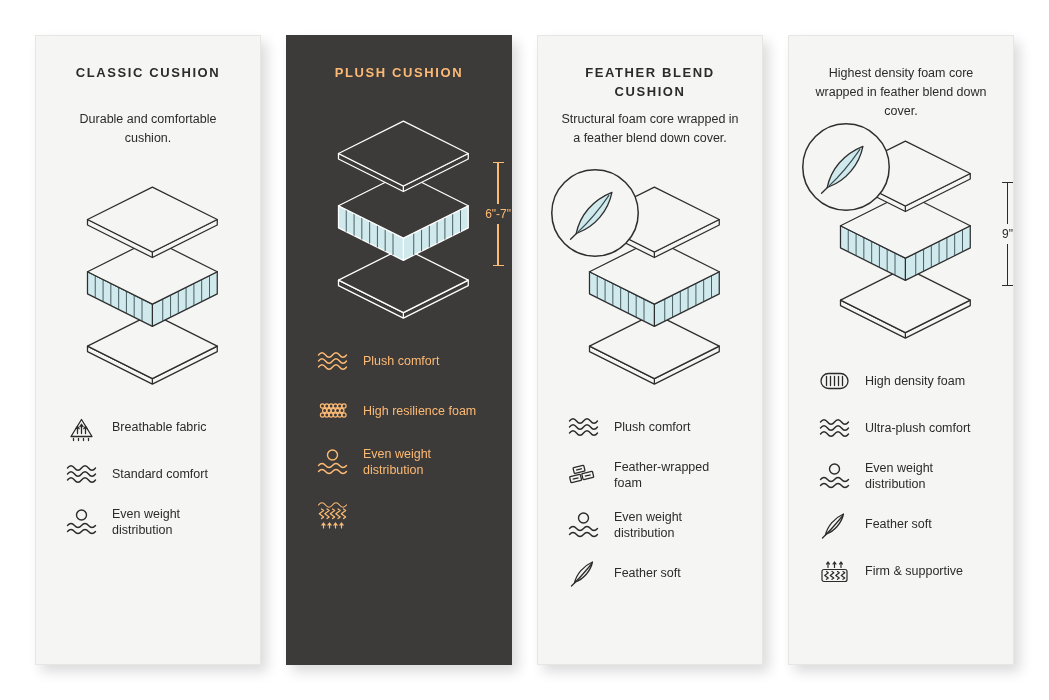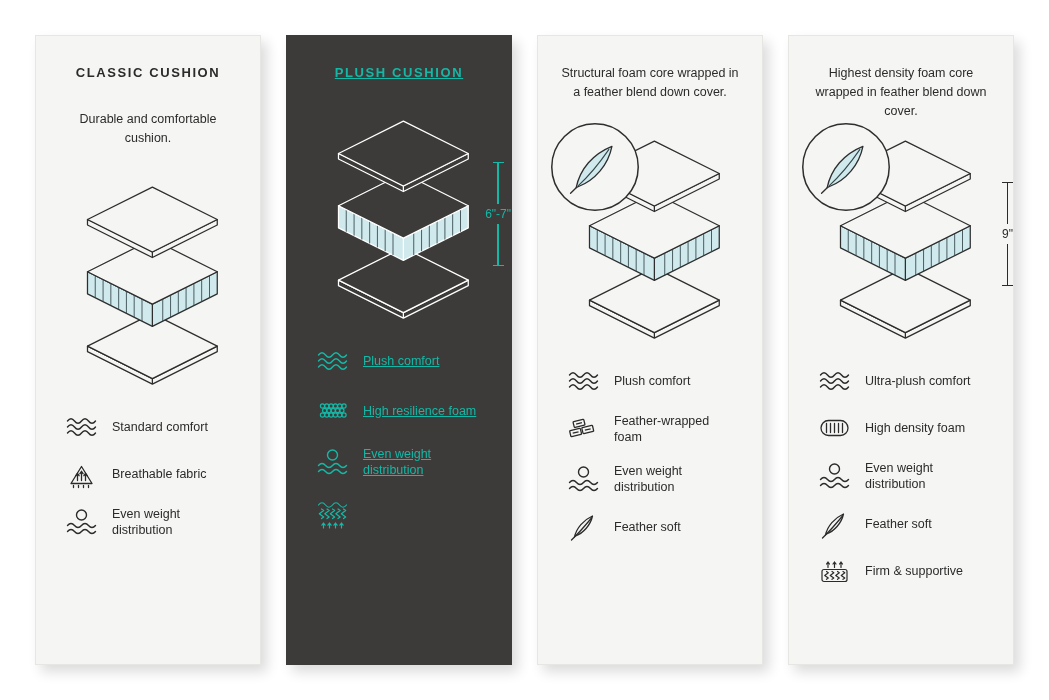--- a/index.html
+++ b/index.html
@@ -6,21 +6,21 @@
   html,body{width:1049px;height:700px;background:#ffffff;overflow:hidden;
     font-family:"Liberation Sans", sans-serif;}
   .wall{display:flex;gap:25px;justify-content:center;align-items:center;padding-top:35px;}
 
   .card{width:226px;height:630px;padding:28px 16px 0;text-align:center;position:relative;
     --card-bg:#f5f5f3; --line:#2e2e2e; --foam:#cfe9ed; --hatch:#35484c;
     background:var(--card-bg);color:#2b2b2b;
     border:1px solid #e6e6e2;
     box-shadow:6px 7px 12px rgba(0,0,0,.14);}
   .card.dark{--card-bg:#3c3b3a; --line:#ffffff;
-    background:var(--card-bg);color:#14b8a6;border-color:#3c3b3a;text-decoration:underline;}
+    background:var(--card-bg);color:#fdba74;border-color:#3c3b3a;}
 
   .title{font-size:13px;font-weight:bold;letter-spacing:1.6px;line-height:1.45;
     min-height:46px;display:block;}
   .desc{font-size:12.5px;line-height:1.5;min-height:66px;padding:0 4px;}
 
   .diagram{position:relative;width:196px;height:220px;margin:0 auto 12px;}
   .cushion{width:182px;height:auto;display:block;margin:0 auto;}
   .badge{position:absolute;left:-6px;top:-10px;width:94px;height:94px;}
   .hind{position:absolute;right:-12px;top:52px;height:104px;display:flex;flex-direction:column;align-items:center;}
   .hind .tick{width:11px;border-top:1.5px solid currentColor;}
@@ -162,29 +162,29 @@
     <p class="desc">Durable and comfortable cushion.</p>
     <div class="diagram">
       <svg class="cushion" viewBox="0 0 230 270">
           <use href="#cushion"></use>
         </svg>
 
     </div>
     <div class="features">
       <div class="feature">
         <svg class="fi" viewBox="0 0 34 30">
+            <use href="#icon-breathable"></use>
+          </svg>
+        <span class="flabel">Breathable fabric</span>
+      </div>
+      <div class="feature">
+        <svg class="fi" viewBox="0 0 34 30">
             <use href="#icon-waves"></use>
           </svg>
         <span class="flabel">Standard comfort</span>
-      </div>
-      <div class="feature">
-        <svg class="fi" viewBox="0 0 34 30">
-            <use href="#icon-breathable"></use>
-          </svg>
-        <span class="flabel">Breathable fabric</span>
       </div>
       <div class="feature">
         <svg class="fi" viewBox="0 0 34 30">
             <use href="#icon-weight"></use>
           </svg>
         <span class="flabel">Even weight distribution</span>
       </div>
     </div>
   </section>
 
@@ -224,20 +224,21 @@
       </div>
       <div class="feature">
         <svg class="fi" viewBox="0 0 34 30">
             <use href="#icon-springs"></use>
           </svg>
       </div>
     </div>
   </section>
 
   <section class="card">
+    <h2 class="title">FEATHER BLEND CUSHION</h2>
     <p class="desc">Structural foam core wrapped in a feather blend down cover.</p>
     <div class="diagram">
       <svg class="cushion" viewBox="0 0 230 270">
           <use href="#cushion"></use>
         </svg>
       <svg class="badge" viewBox="0 0 100 100">
           <use href="#feather-badge-def"></use>
         </svg>
 
     </div>
@@ -282,32 +283,32 @@
         <span class="tick"></span>
           <span class="vline"></span>
         <span class="hlabel">9"</span>
         <span class="vline"></span>
           <span class="tick"></span>
       </div>
     </div>
     <div class="features">
       <div class="feature">
         <svg class="fi" viewBox="0 0 34 30">
+            <use href="#icon-hd-foam"></use>
+          </svg>
+        <span class="flabel">High density foam</span>
+      </div>
+      <div class="feature">
+        <svg class="fi" viewBox="0 0 34 30">
             <use href="#icon-waves"></use>
           </svg>
         <span class="flabel">Ultra-plush comfort</span>
       </div>
       <div class="feature">
         <svg class="fi" viewBox="0 0 34 30">
-            <use href="#icon-hd-foam"></use>
-          </svg>
-        <span class="flabel">High density foam</span>
-      </div>
-      <div class="feature">
-        <svg class="fi" viewBox="0 0 34 30">
             <use href="#icon-weight"></use>
           </svg>
         <span class="flabel">Even weight distribution</span>
       </div>
       <div class="feature">
         <svg class="fi" viewBox="0 0 34 30">
             <use href="#icon-feather"></use>
           </svg>
         <span class="flabel">Feather soft</span>
       </div>

